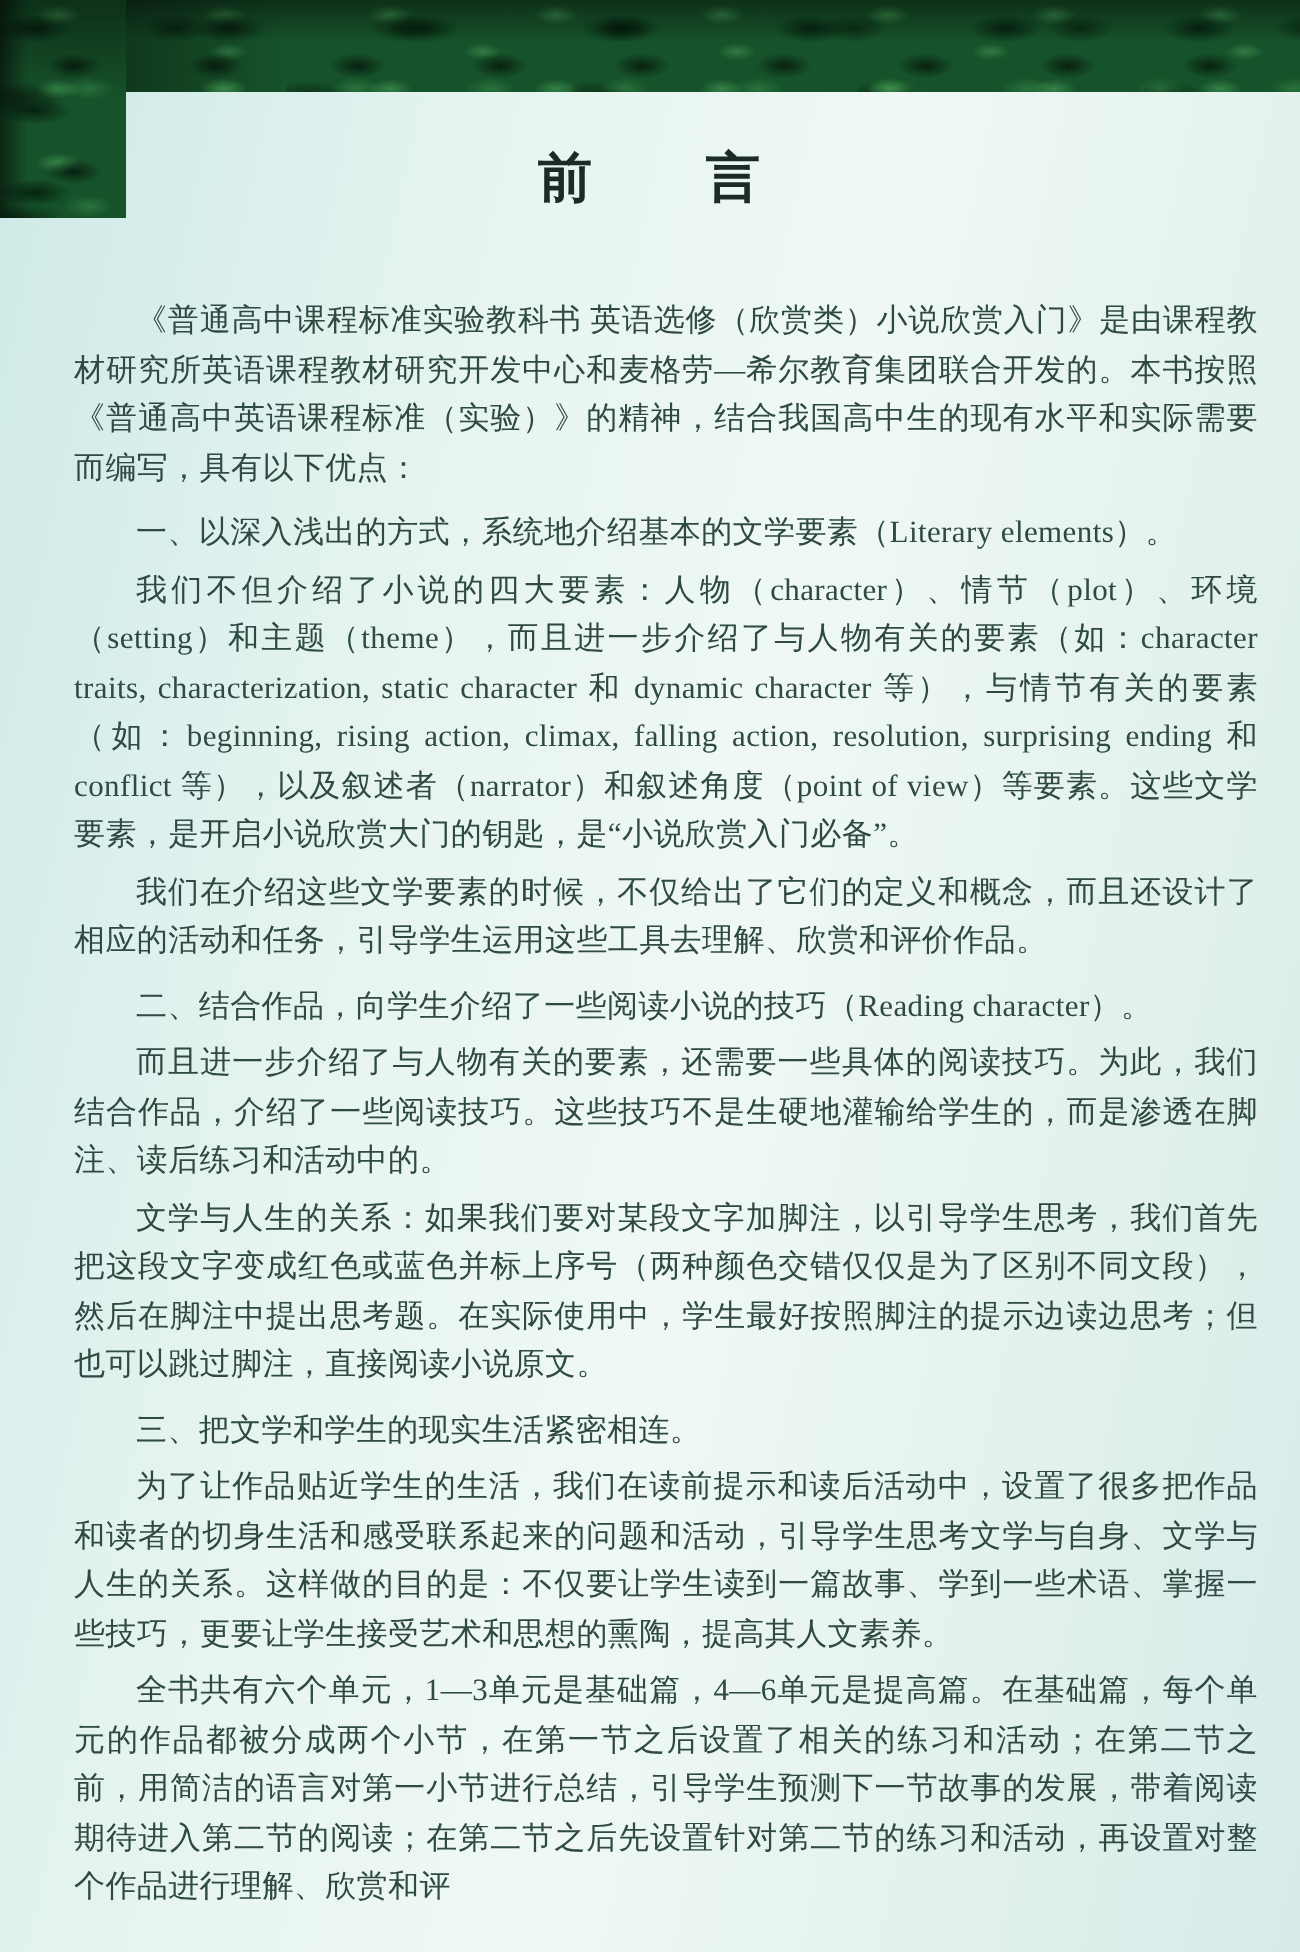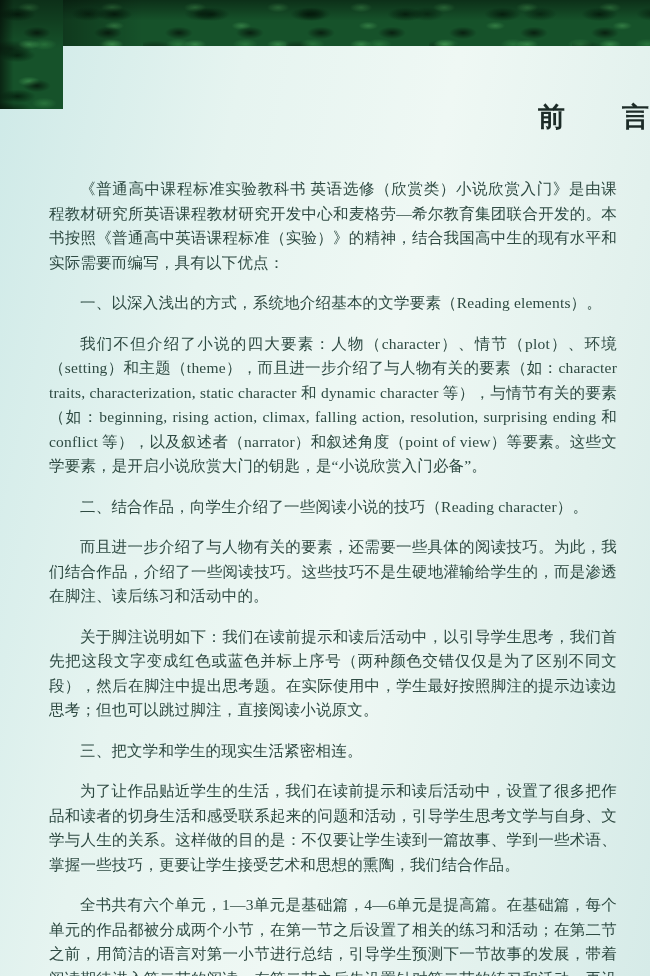--- a/index.html
+++ b/index.html
@@ -24,51 +24,52 @@
       radial-gradient(ellipse 30px 12px at 8% 80%, rgba(0,0,0,.5), rgba(0,0,0,0) 70%),
       radial-gradient(ellipse 14px 6px at 90% 60%, rgba(110,210,120,.32), rgba(110,210,120,0) 70%);
     background-size:
       100% 100%,100% 100%,
       97px 41px,71px 53px,113px 47px,83px 37px,67px 59px,143px 61px,127px 43px;
     background-repeat:no-repeat,no-repeat,repeat,repeat,repeat,repeat,repeat,repeat,repeat;
   }
   .band{width:650px;height:46px;}
   .corner{width:63px;height:109px;}
   .title{
-    margin:0;padding:102px 0 0 0;
-    text-align:right;
+    margin:0;padding:74px 0 0 0;
+    text-align:center;
     font-size:27px;font-weight:700;color:#1c2b27;
     letter-spacing:1px;line-height:30px;
   }
   .body-text{
     margin:45px 17px 0 33px;   
     font-size:15.5px;line-height:24.5px;letter-spacing:.2px;
     color:#2e4a42;
     text-align:justify;
   }
-  .para,.heading{margin:16px;text-indent:2em;}
+  .para,.heading{margin:4px;text-indent:2em;}
   .heading{margin-top:8px;}
 </style>
 </head>
 <body>
 
 <div>
   <div class="moss band"></div>
   <div class="moss corner"></div>
 
   <h1 class="title">前　　言</h1>
 
   <div class="body-text">
     <p class="para">《普通高中课程标准实验教科书 英语选修（欣赏类）小说欣赏入门》是由课程教材研究所英语课程教材研究开发中心和麦格劳—希尔教育集团联合开发的。本书按照《普通高中英语课程标准（实验）》的精神，结合我国高中生的现有水平和实际需要而编写，具有以下优点：</p>
 
-    <p class="heading">一、以深入浅出的方式，系统地介绍基本的文学要素（Reading elements）。</p>
+    <p class="heading">一、以深入浅出的方式，系统地介绍基本的文学要素（Literary elements）。</p>
     <p class="para">我们不但介绍了小说的四大要素：人物（character）、情节（plot）、环境（setting）和主题（theme），而且进一步介绍了与人物有关的要素（如：character traits, characterization, static character 和 dynamic character 等），与情节有关的要素（如：beginning, rising action, climax, falling action, resolution, surprising ending 和 conflict 等），以及叙述者（narrator）和叙述角度（point of view）等要素。这些文学要素，是开启小说欣赏大门的钥匙，是“小说欣赏入门必备”。</p>
+    <p class="para">我们在介绍这些文学要素的时候，不仅给出了它们的定义和概念，而且还设计了相应的活动和任务，引导学生运用这些工具去理解、欣赏和评价作品。</p>
 
     <p class="heading">二、结合作品，向学生介绍了一些阅读小说的技巧（Reading character）。</p>
     <p class="para">而且进一步介绍了与人物有关的要素，还需要一些具体的阅读技巧。为此，我们结合作品，介绍了一些阅读技巧。这些技巧不是生硬地灌输给学生的，而是渗透在脚注、读后练习和活动中的。</p>
-    <p class="para">关于脚注说明如下：我们在读前提示和读后活动中，以引导学生思考，我们首先把这段文字变成红色或蓝色并标上序号（两种颜色交错仅仅是为了区别不同文段），然后在脚注中提出思考题。在实际使用中，学生最好按照脚注的提示边读边思考；但也可以跳过脚注，直接阅读小说原文。</p>
+    <p class="para">文学与人生的关系：如果我们要对某段文字加脚注，以引导学生思考，我们首先把这段文字变成红色或蓝色并标上序号（两种颜色交错仅仅是为了区别不同文段），然后在脚注中提出思考题。在实际使用中，学生最好按照脚注的提示边读边思考；但也可以跳过脚注，直接阅读小说原文。</p>
 
     <p class="heading">三、把文学和学生的现实生活紧密相连。</p>
-    <p class="para">为了让作品贴近学生的生活，我们在读前提示和读后活动中，设置了很多把作品和读者的切身生活和感受联系起来的问题和活动，引导学生思考文学与自身、文学与人生的关系。这样做的目的是：不仅要让学生读到一篇故事、学到一些术语、掌握一些技巧，更要让学生接受艺术和思想的熏陶，我们结合作品。</p>
+    <p class="para">为了让作品贴近学生的生活，我们在读前提示和读后活动中，设置了很多把作品和读者的切身生活和感受联系起来的问题和活动，引导学生思考文学与自身、文学与人生的关系。这样做的目的是：不仅要让学生读到一篇故事、学到一些术语、掌握一些技巧，更要让学生接受艺术和思想的熏陶，提高其人文素养。</p>
 
     <p class="para">全书共有六个单元，1—3单元是基础篇，4—6单元是提高篇。在基础篇，每个单元的作品都被分成两个小节，在第一节之后设置了相关的练习和活动；在第二节之前，用简洁的语言对第一小节进行总结，引导学生预测下一节故事的发展，带着阅读期待进入第二节的阅读；在第二节之后先设置针对第二节的练习和活动，再设置对整个作品进行理解、欣赏和评</p>
   </div>
 </div>
 
 </body></html>

